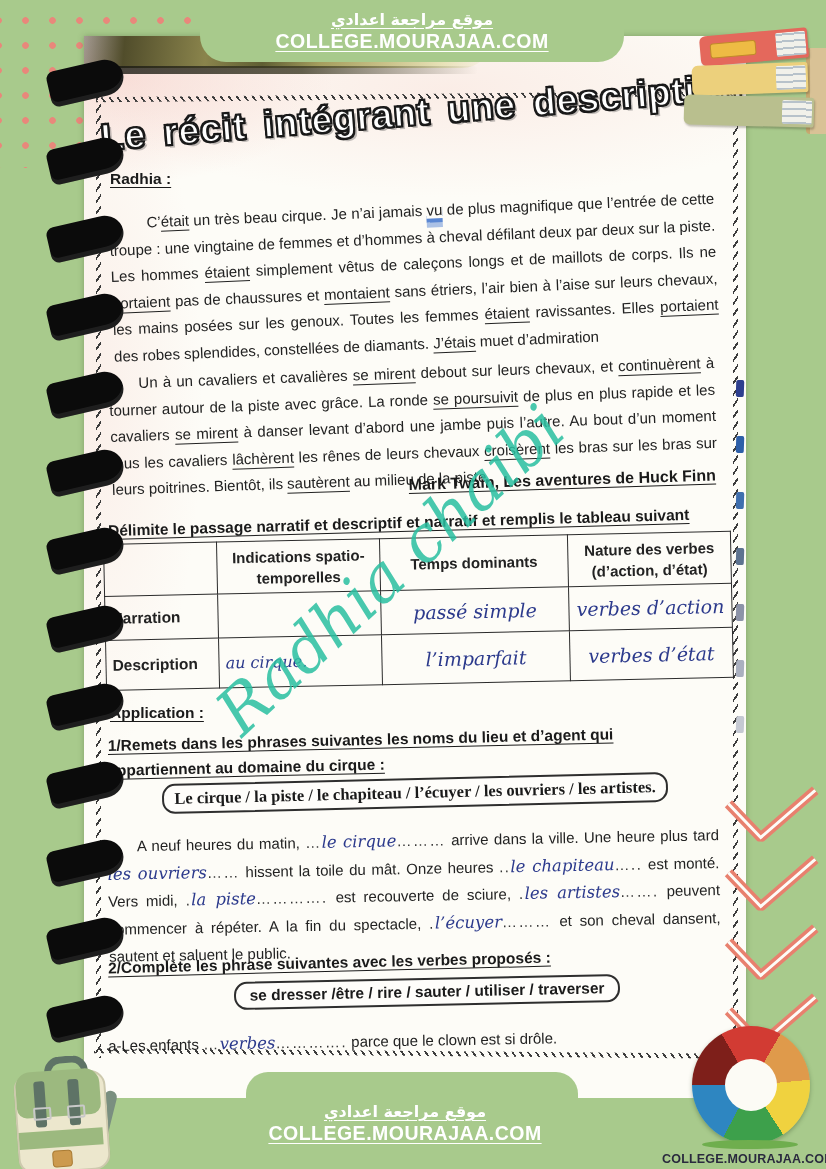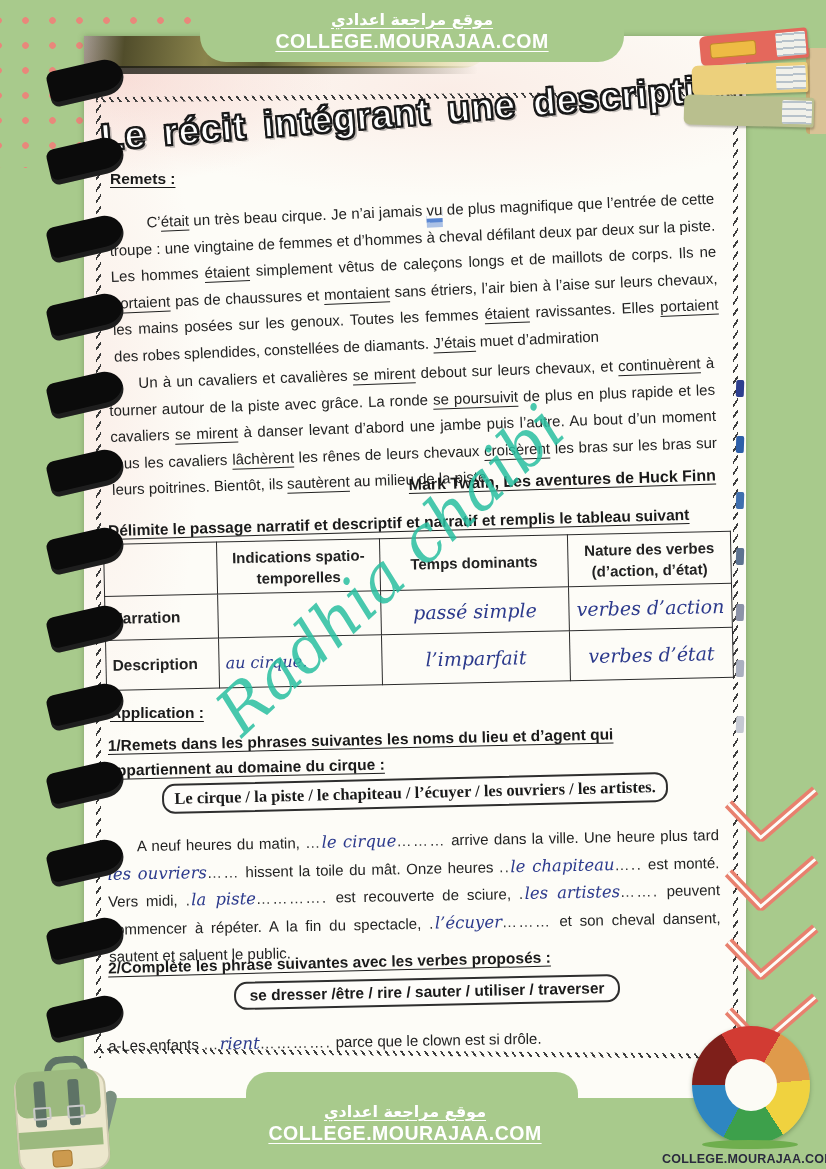--- a/index.html
+++ b/index.html
@@ -179,21 +179,21 @@
   <div class="photo-strip"></div>
   <div class="photo-streak"></div>
   <div class="zz zz-h zz-top"></div>
   <div class="zz zz-h zz-bottom"></div>
   <div class="zz zz-v zz-left"></div>
   <div class="zz zz-v zz-right"></div>
 
   <div class="content">
     <div class="ws-title">Le récit intégrant une description</div>
 
-    <div class="support-label h-u">Remets :</div>
+    <div class="support-label h-u">Radhia :</div>
 
     <p class="para para1"><span>C’</span><span class="seg-u">était</span><span> un très beau cirque. Je n’ai jamais </span><span class="seg-hl">vu</span><span> de plus magnifique que l’entrée de cette troupe : une vingtaine de femmes et d’hommes à cheval défilant deux par deux sur la piste. Les hommes </span><span class="seg-u">étaient</span><span> simplement vêtus de caleçons longs et de maillots de corps. Ils ne </span><span class="seg-u">portaient</span><span> pas de chaussures et </span><span class="seg-u">montaient</span><span> sans étriers, l’air bien à l’aise sur leurs chevaux, les mains posées sur les genoux. Toutes les femmes </span><span class="seg-u">étaient</span><span> ravissantes. Elles </span><span class="seg-u">portaient</span><span> des robes splendides, constellées de diamants. </span><span class="seg-u">J’étais</span><span> muet d’admiration</span></p>
     <p class="para para2"><span>Un à un cavaliers et cavalières </span><span class="seg-u">se mirent</span><span> debout sur leurs chevaux, et </span><span class="seg-u">continuèrent</span><span> à tourner autour de la piste avec grâce. La ronde </span><span class="seg-u">se poursuivit</span><span> de plus en plus rapide et les cavaliers </span><span class="seg-u">se mirent</span><span> à danser levant d’abord une jambe puis l’autre. Au bout d’un moment tous les cavaliers </span><span class="seg-u">lâchèrent</span><span> les rênes de leurs chevaux </span><span class="seg-u">croisèrent</span><span> les bras sur les bras sur leurs poitrines. Bientôt, ils </span><span class="seg-u">sautèrent</span><span> au milieu de la piste.</span></p>
 
     <div class="attribution h-u">Mark Twain, Les aventures de Huck Finn</div>
 
     <div class="table-instruction h-u">Délimite le passage narratif et descriptif et narratif et remplis le tableau suivant</div>
 
     <table class="ws-table">
       <tbody>
@@ -218,21 +218,21 @@
     </tbody>
       </table>
 
     <div class="application-label h-u">Application :</div>
     <div class="ex1-instruction h-u">1/Remets dans les phrases suivantes les noms du lieu et d’agent qui appartiennent au domaine du cirque :</div>
     <div class="word-bank bank1">Le cirque / la piste / le chapiteau / l’écuyer / les ouvriers / les artistes.</div>
     <p class="ex1-text"><span>A neuf heures du matin, </span><span class="seg-dots">…</span><span class="seg-hw">le cirque</span><span class="seg-dots">………</span><span> arrive dans la ville. Une heure plus tard </span><span class="seg-hw">les ouvriers</span><span class="seg-dots">……</span><span> hissent la toile du mât. Onze heures </span><span class="seg-dots">..</span><span class="seg-hw">le chapiteau</span><span class="seg-dots">…..</span><span> est monté. Vers midi, </span><span class="seg-dots">.</span><span class="seg-hw">la piste</span><span class="seg-dots">………….</span><span> est recouverte de sciure, </span><span class="seg-dots">.</span><span class="seg-hw">les artistes</span><span class="seg-dots">…….</span><span> peuvent commencer à répéter. A la fin du spectacle, </span><span class="seg-dots">.</span><span class="seg-hw">l’écuyer</span><span class="seg-dots">………</span><span> et son cheval dansent, sautent et saluent le public.</span></p>
 
     <div class="ex2-instruction h-u">2/Complète les phrase suivantes avec les verbes proposés :</div>
     <div class="word-bank bank2">se dresser /être / rire / sauter / utiliser / traverser</div>
-    <p class="item-a"><span>a-Les enfants </span><span class="seg-dots">…</span><span class="seg-hw">rient</span><span class="seg-dots">………….</span><span> parce que le clown est si drôle.</span></p>
+    <p class="item-a"><span>a-Les enfants </span><span class="seg-dots">…</span><span class="seg-hw">verbes</span><span class="seg-dots">………….</span><span> parce que le clown est si drôle.</span></p>
   </div>
 </div>
 
 <div class="watermark">
   <span>Radhia chaibi</span>
 </div>
 
 <div class="binding">
   <div class="tooth"></div>
   <div class="tooth"></div>

